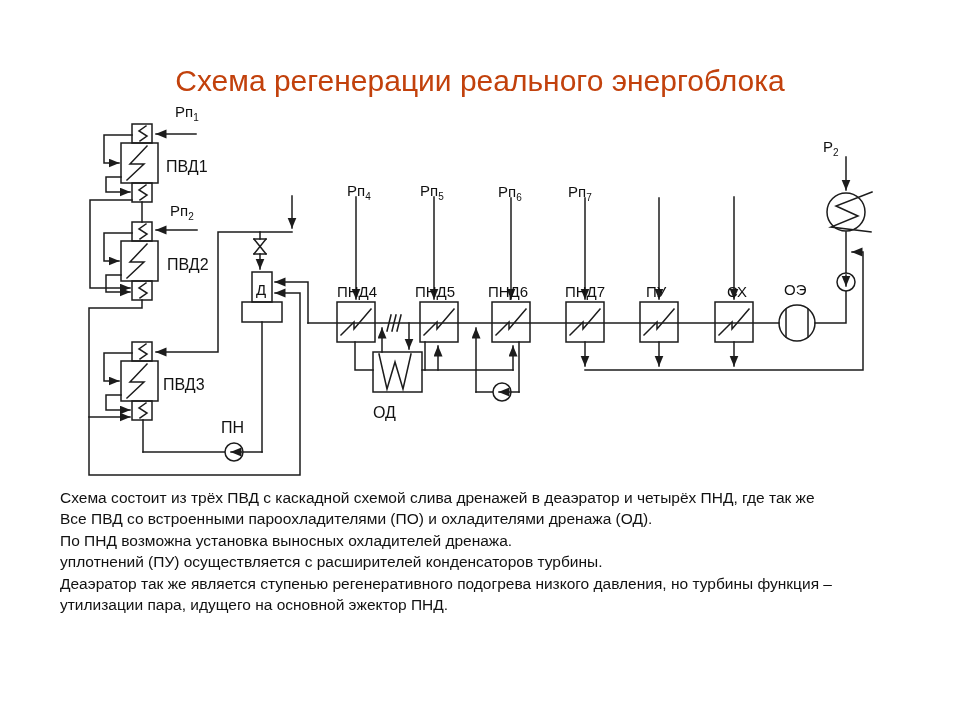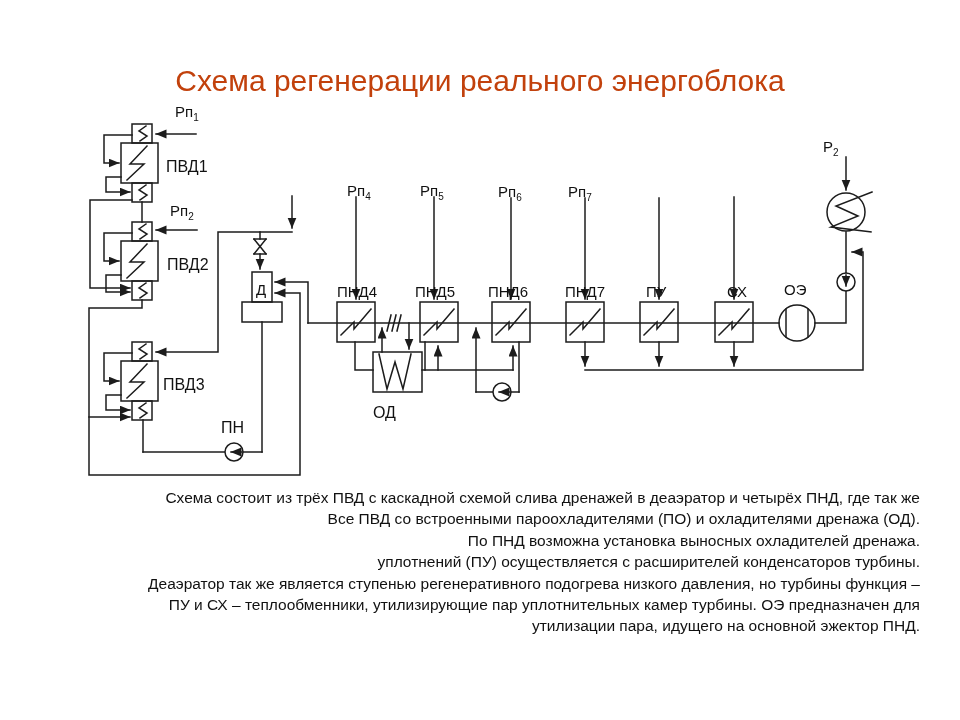--- a/index.html
+++ b/index.html
@@ -9,21 +9,21 @@
   }
   .title{
     position:absolute;top:44px;left:0;width:960px;text-align:center;
     font-size:30px;font-weight:400;letter-spacing:0px;color:#c2410c;
   }
   .diagram{position:absolute;left:0;top:0;width:960px;height:485px;}
   .desc{
     position:absolute;left:60px;top:487px;width:860px;
     font-size:15.5px;line-height:21.4px;color:#111;
   }
-  .desc div{white-space:nowrap;text-align:right;}
+  .desc div{white-space:nowrap;}
   svg text{fill:#111;font-family:"Liberation Sans","DejaVu Sans",sans-serif;}
   .lbl15{font-size:15px;}
   .lbl16{font-size:16px;}
   .sub{font-size:10px;}
 </style>
 </head>
 <body>
 
 <h1 class="title">Схема регенерации реального энергоблока</h1>
 
@@ -216,15 +216,14 @@
     <text class="lbl15" x="784" y="295">ОЭ</text>
   </g>
 </svg>
 
 <div class="desc">
   <div>Схема состоит из трёх ПВД с каскадной схемой слива дренажей в деаэратор и четырёх ПНД, где так же</div>
   <div>Все ПВД со встроенными пароохладителями (ПО) и охладителями дренажа (ОД).</div>
   <div>По ПНД возможна установка выносных охладителей дренажа.</div>
   <div>уплотнений (ПУ) осуществляется с расширителей конденсаторов турбины.</div>
   <div>Деаэратор так же является ступенью регенеративного подогрева низкого давления, но турбины функция –</div>
-  <div>ПУ и СХ – теплообменники, утилизирующие пар уплотнительных камер турбины. ОЭ предназначен для</div>
   <div>утилизации пара, идущего на основной эжектор ПНД.</div>
 </div>
 
 </body></html>

